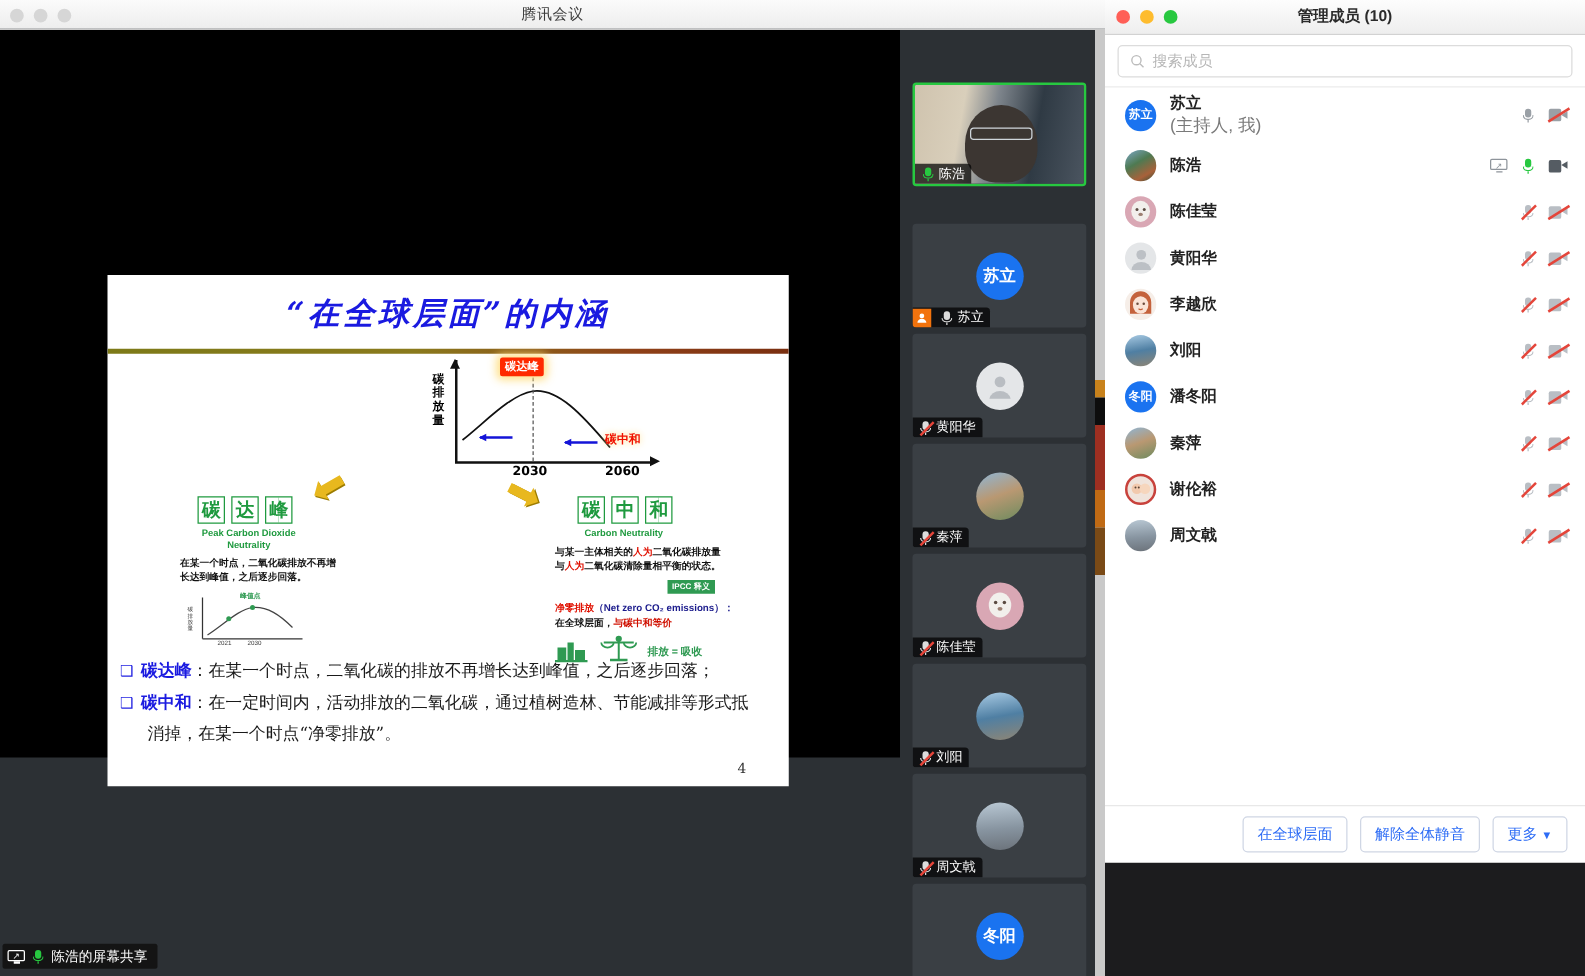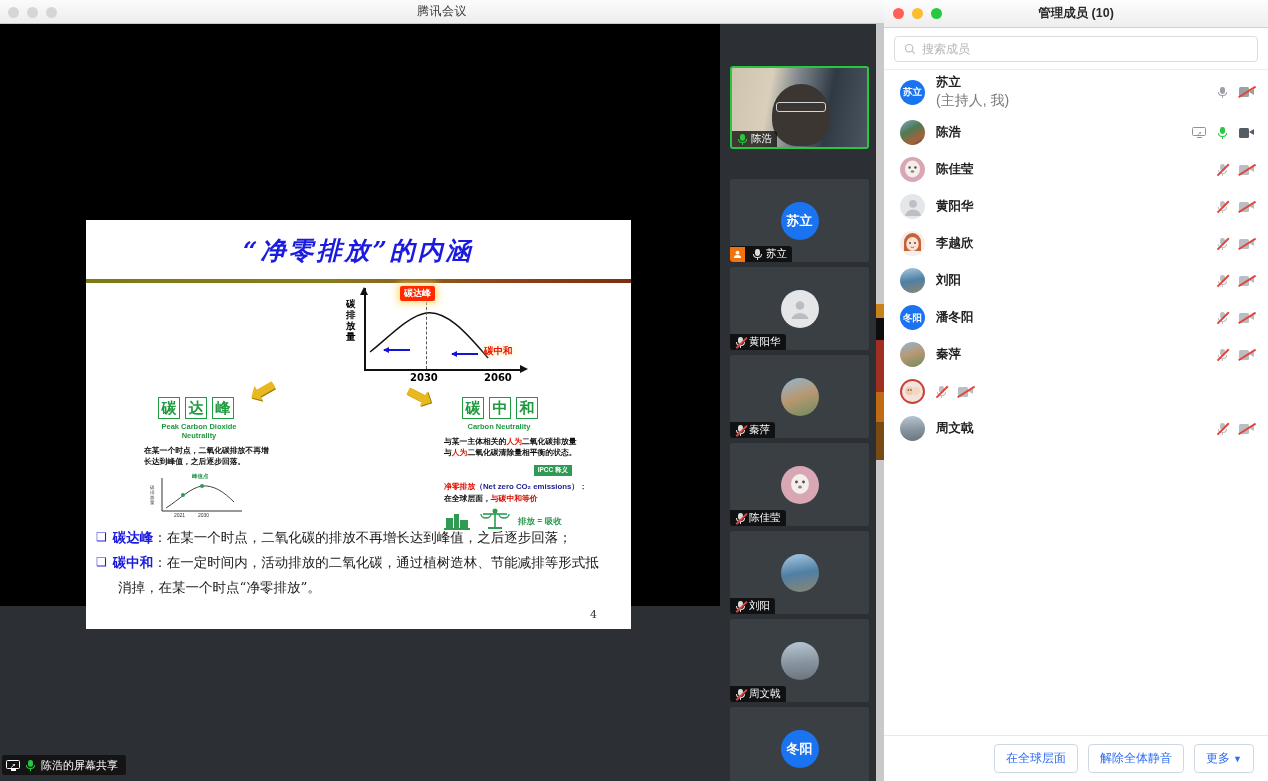--- a/index.html
+++ b/index.html
@@ -169,21 +169,21 @@
   .cam .lens { position:absolute; right:0; top:1.5px; width:0; height:0;
     border-top:3.5px solid transparent; border-bottom:3.5px solid transparent; border-right:5px solid currentColor; }
 
   .screenshare { position:relative; width:14px; height:11px; display:inline-block; }
   .screenshare .scr { position:absolute; left:0; top:0; width:14px; height:9px; border:1.5px solid currentColor; border-radius:1.5px;}
   .screenshare .ft { position:absolute; left:4.5px; top:9.5px; width:5px; height:1.5px; background:currentColor;}
   .screenshare .ar { position:absolute; left:4px; top:2.5px; font-size:7px; line-height:7px; color:currentColor;}
 
   
   #panel {
-    position: absolute; left: 884px; top: 0; width: 384px; height: 781px;
+    position: absolute; left: 884px; top: 0; width: 384px; height: 690px;
     background: #ffffff; display: flex; flex-direction: column;
   }
   #panel-titlebar {
     height: 28px; background: linear-gradient(#fdfdfd,#eeeeee);
     border-bottom: 1px solid #d2d2d2; display:flex; align-items:center; position:relative;
   }
   #panel-titlebar .tl-dots { left: 9px; top: 8px; }
   #panel-titlebar .tl-dot { width:11px; height:11px; }
   #panel-title { width:100%; text-align:center; font-size:12.5px; color:#2b2b2b; font-weight:bold;}
   #search-wrap { padding: 8px 10px 7px; }
@@ -226,21 +226,21 @@
 <div id="root">
 
   <div id="meeting-window">
 
     <div id="meeting-dark-top"></div>
     <div id="meeting-dark-bottom"></div>
 
     <div id="share-stage">
 
       <div id="slide">
-        <div id="slide-title">“净零排放”的内涵</div>
+        <div id="slide-title">“在全球层面”的内涵</div>
         <div id="slide-rule"></div>
 
         <div id="slide-chart">
           <div id="ylab">碳排放量</div>
           <div class="axis-v"></div>
           <div class="axis-h"></div>
           <svg width="190" height="95" style="position:absolute;left:0;top:0;">
             <path d="M34,64 C52,50 72,28 90,25 C110,22 130,44 152,70" fill="none" stroke="#111" stroke-width="1.4"></path>
           </svg>
           <div id="dashed"></div>
@@ -688,20 +688,21 @@
 
       <div class="prow">
         <div class="av" style="background:#f0e4dc;border:2px solid #c8423c;">
           <svg width="21" height="21" viewBox="0 0 21 21">
               <circle cx="7.5" cy="10" r="4.2" fill="#f2c9ad"></circle>
               <circle cx="14" cy="10" r="4.2" fill="#f6d6bd"></circle>
               <circle cx="6.4" cy="9" r=".8" fill="#5a4334"></circle>
               <circle cx="9" cy="9" r=".8" fill="#5a4334"></circle>
             </svg>
         </div>
+        <div class="pname">谢伦裕</div>
         <div class="picons">
           <span class="mic" style="color:#b9bec4;position:relative;">
             <span class="cap" style="background:#b9bec4;"></span>
               <span class="arc"></span>
               <span class="stem"></span>
             <span style="position:absolute;left:-2px;top:6px;width:16px;height:1.6px;background:#e4453a;transform:rotate(-45deg);"></span>
           </span>
           <span class="cam" style="color:#b9bec4;position:relative;">
             <span class="body"></span>
               <span class="lens"></span>

